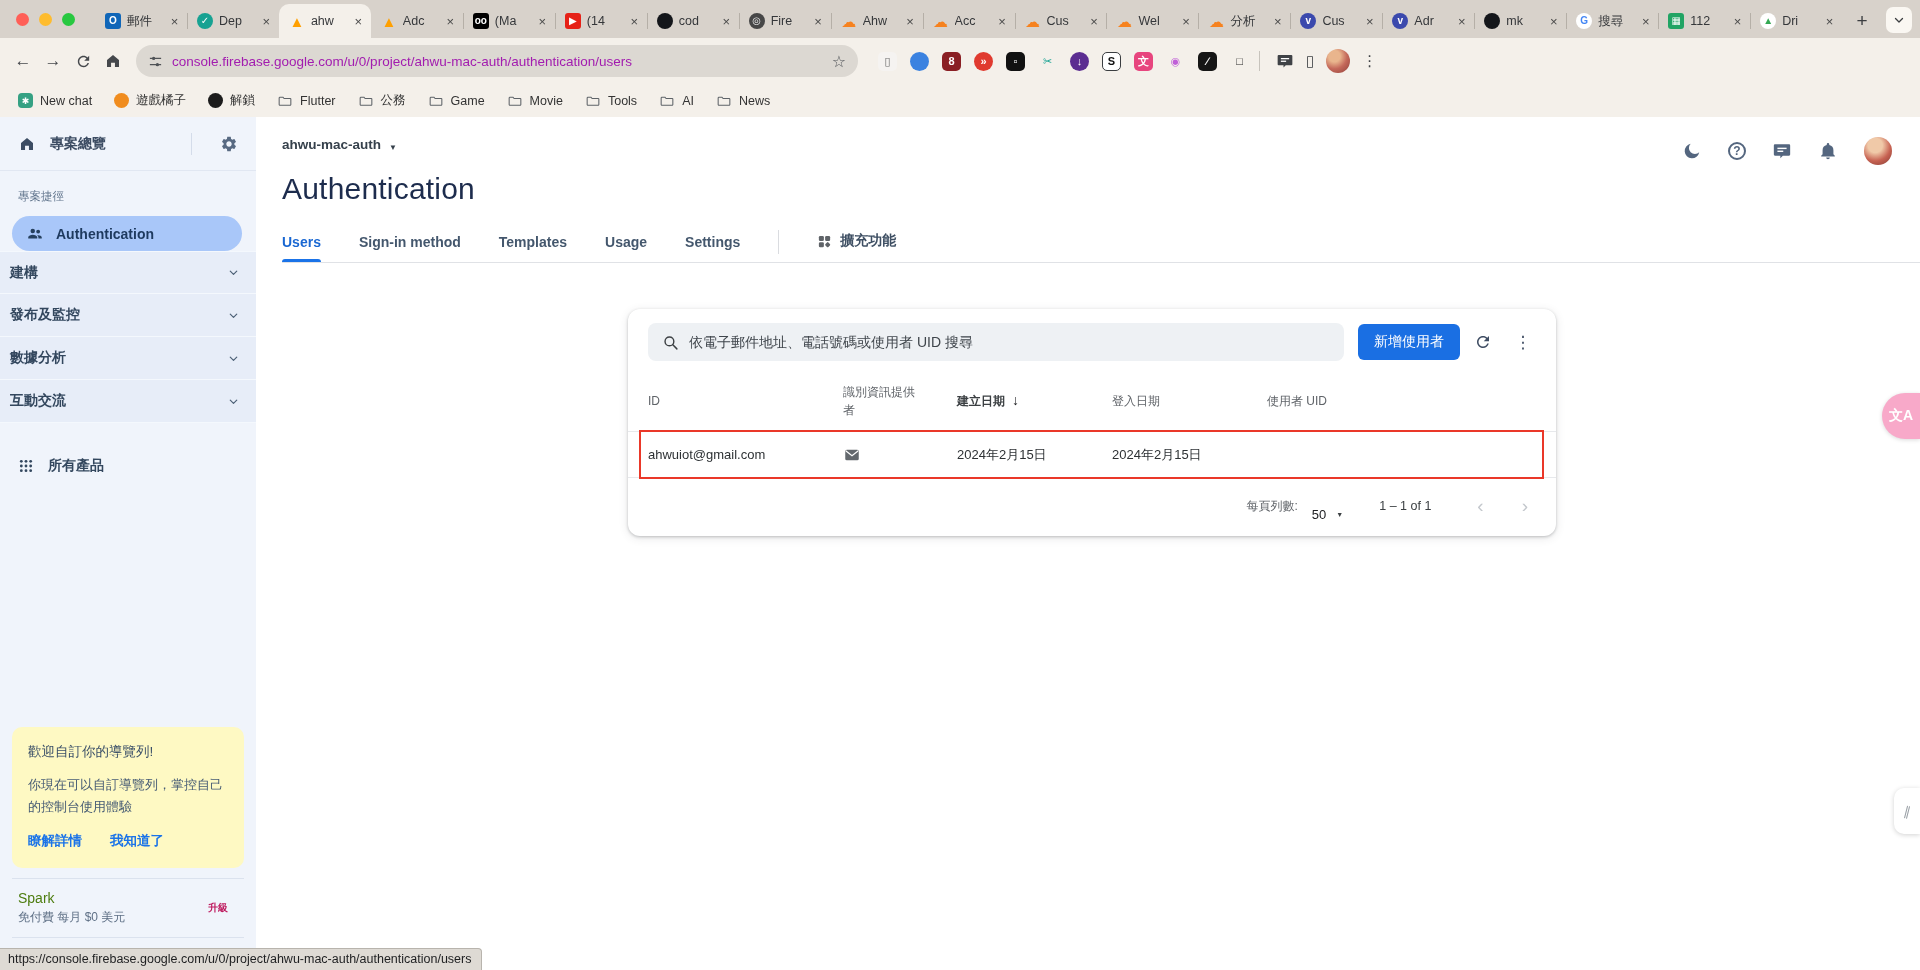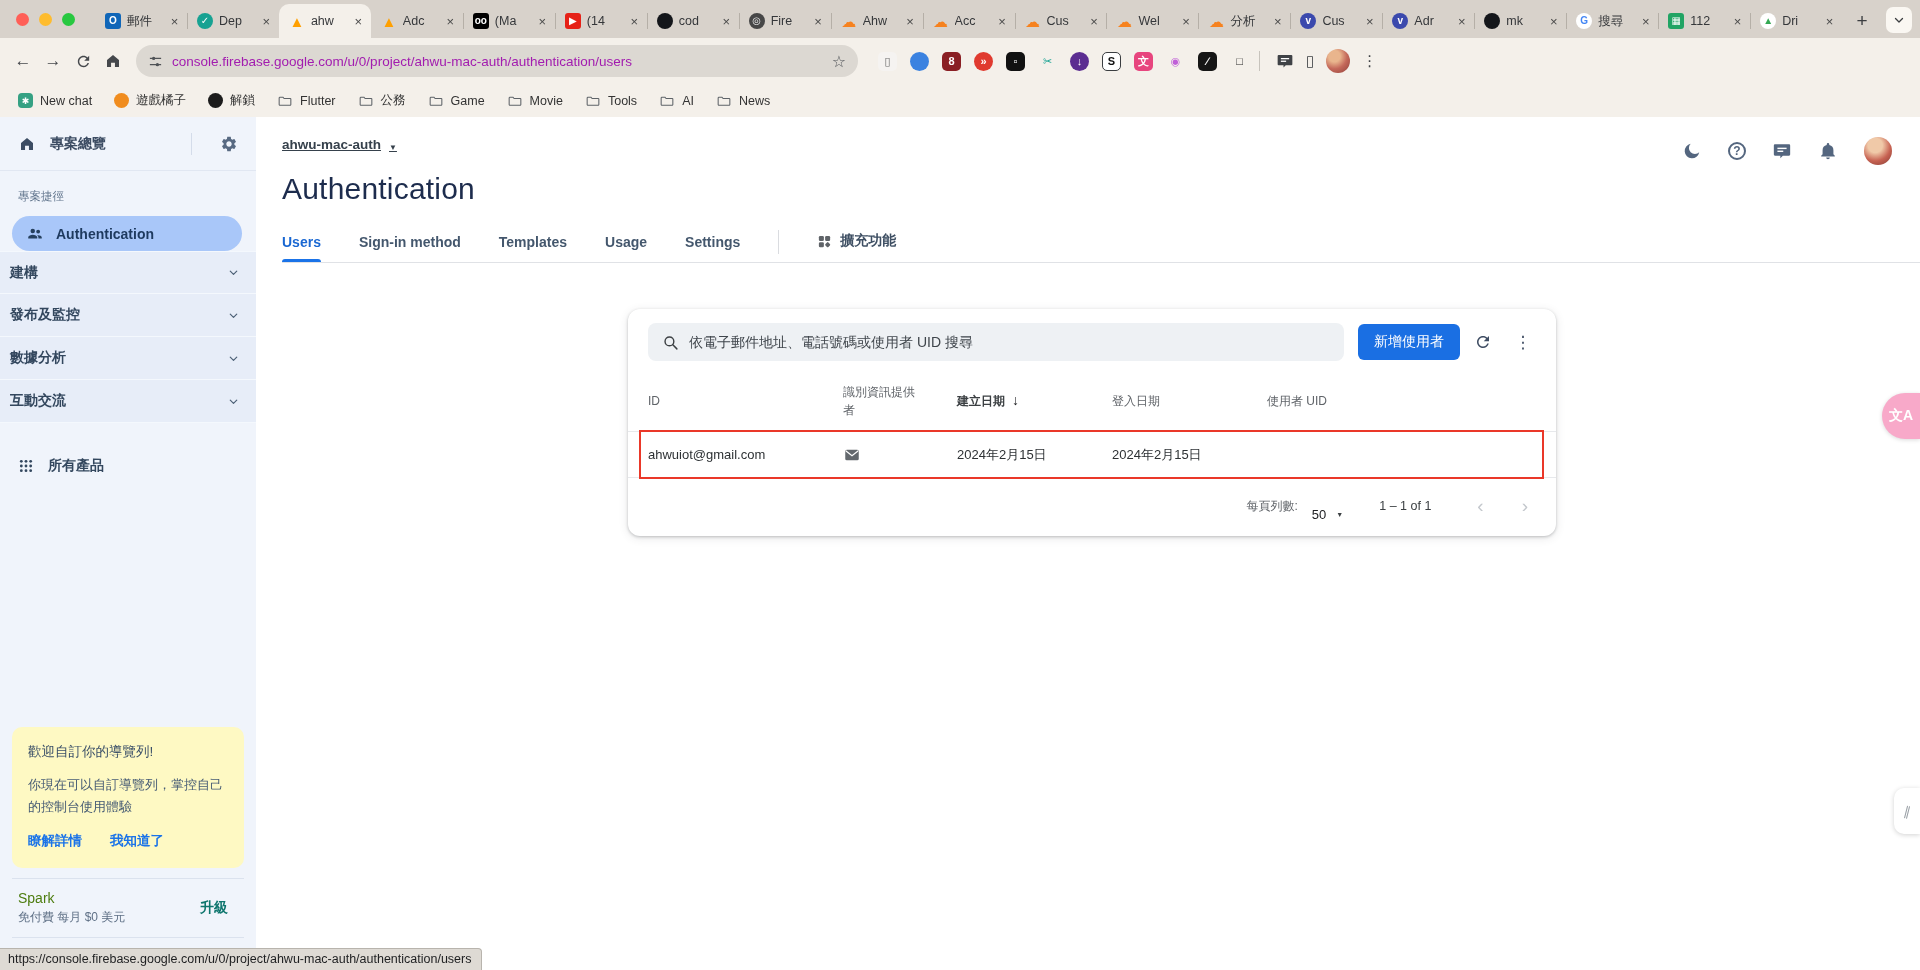--- a/index.html
+++ b/index.html
@@ -83,28 +83,28 @@
     font-size:14px;font-weight:700;color:#33475e;flex:none;}
   .side-spacer{flex:1;}
   .promo{margin:0 12px 10px;background:#fef9c3;border-radius:10px;padding:16px 16px 18px;flex:none;}
   .promo-title{font-size:13.5px;color:#3a4f68;}
   .promo-body{margin-top:13px;font-size:13px;line-height:1.65;color:#465b74;}
   .promo-links{margin-top:15px;display:flex;gap:28px;font-size:13.5px;font-weight:700;color:#1a73e8;}
   .plan{border-top:1px solid #dbe2ee;border-bottom:1px solid #dbe2ee;margin:0 12px;padding:11px 6px;
     display:flex;align-items:center;flex:none;}
   .plan-name{font-size:14px;color:#4d7c0f;}
   .plan-price{font-size:12px;color:#5f7086;margin-top:3px;}
-  .plan-upgrade{margin-left:auto;font-size:14px;font-weight:700;color:#0f766e;padding-right:10px;}
+  .plan-upgrade{margin-left:auto;font-size:10px;font-weight:700;color:#be185d;padding-right:10px;}
   .collapse-row{height:32px;display:flex;align-items:center;justify-content:flex-end;
     padding:0 24px;color:#5f7086;font-size:18px;flex:none;}
 
   
   .content{flex:1;position:relative;padding-left:26px;background:#fff;min-width:0;}
   .topbar{display:flex;align-items:center;padding-top:20px;}
-  .project{display:flex;align-items:flex-end;gap:8px;font-size:13.5px;font-weight:700;color:#36414c;text-decoration:underline;}
+  .project{display:flex;align-items:flex-end;gap:8px;font-size:13.5px;font-weight:700;color:#36414c;}
   .caret{font-size:8px;color:#36414c;}
   .top-icons{position:absolute;right:28px;top:20px;display:flex;align-items:center;gap:26px;color:#54667f;}
   .help-icon{width:18px;height:18px;border:2px solid #54667f;border-radius:50%;display:grid;place-items:center;
     font-size:12px;font-weight:700;color:#54667f;}
   .avatar-lg{width:28px;height:28px;border-radius:50%;
     background:radial-gradient(circle at 40% 30%,#f0c9a8 0 28%,#c76252 60%,#7e3a33 100%);}
   .h1{margin-top:20px;font-size:30px;font-weight:500;color:#1d2c4d;letter-spacing:.2px;}
   .mtabs{display:flex;align-items:flex-end;gap:38px;margin-top:24px;border-bottom:1px solid #e0e2e6;}
   .mtab{padding-bottom:12px;font-size:14px;font-weight:700;color:#44576d;position:relative;}
   .mtab.active{color:#1967d2;}

